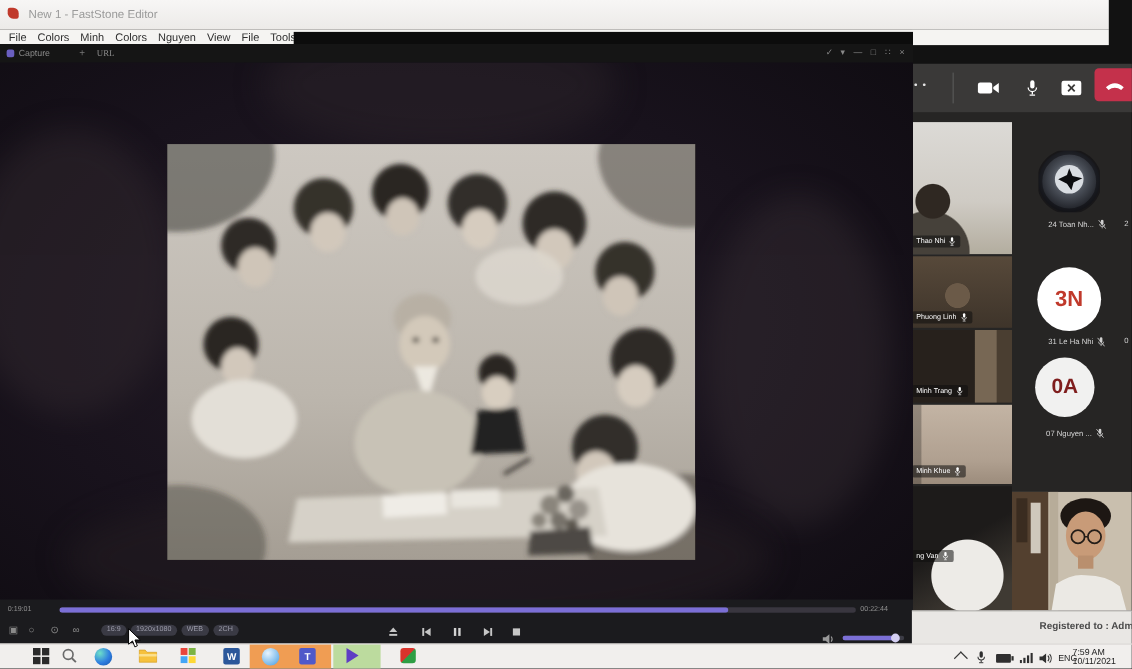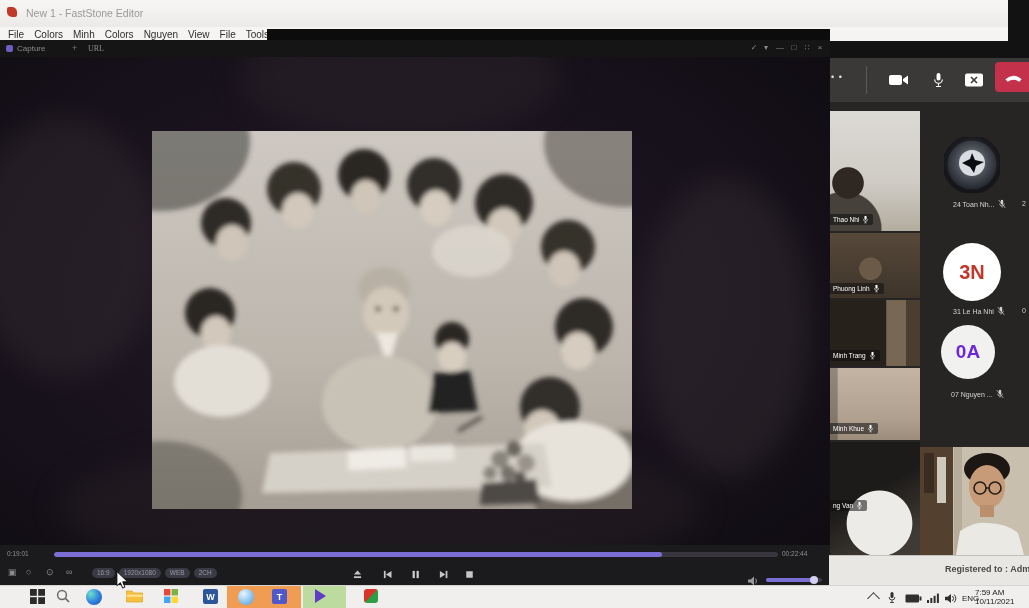--- a/index.html
+++ b/index.html
@@ -67,21 +67,21 @@
      linear-gradient(180deg,#c3b4a4 0%,#b0a090 70%,#9c8c7c 100%);}
   .t-van{left:1px;top:442px;width:90px;height:113px;background:
      radial-gradient(circle at 55% 72%,#edebe7 0 34%,rgba(0,0,0,0) 35%),
      linear-gradient(150deg,#1d1b1a 0 45%,#3f3a33 85%);}
   .t-girl{left:91px;top:447px;width:109px;height:108px;}
   .plabel{display:flex;align-items:center;gap:3px;background:rgba(15,15,15,.55);color:#fff;
           font-size:6.5px;padding:1px 4px;border-radius:2px;white-space:nowrap;}
   .avlbl{display:flex;align-items:center;gap:3px;color:#d6d6d6;font-size:7px;white-space:nowrap;}
   .avcircle{border-radius:50%;display:flex;align-items:center;justify-content:center;}
   .av-3n{left:114px;top:243px;width:58px;height:58px;background:#ffffff;color:#c0392b;font-size:20px;font-weight:bold;}
-  .av-0a{left:112px;top:325px;width:54px;height:54px;background:#f1f1f0;color:#6d28d9;font-size:19px;font-weight:bold;}
+  .av-0a{left:112px;top:325px;width:54px;height:54px;background:#f1f1f0;color:#7f1d1d;font-size:19px;font-weight:bold;}
   .edgelbl{color:#cfcfcf;font-size:7px;}
   
   .fs-status{left:829px;top:555px;width:200px;height:30px;background:#e9e7e4;border-top:1px solid #c4c2bf;}
   .fs-reg{left:945px;top:564px;font-size:9px;font-weight:bold;color:#4a4a4a;white-space:nowrap;}
   .taskbar{left:0;top:585px;width:1029px;height:23px;background:#f1efed;border-top:1px solid #d7d5d2;}
   .tb-ic{top:589px;cursor:pointer;}
   .hl-orange{left:227px;top:586px;width:74px;height:22px;background:#f09d53;}
   .hl-green{left:303px;top:586px;width:43px;height:22px;background:#bcdb9e;}
   .tray-txt{font-size:8px;color:#222;}
   .clock{left:975px;top:588px;width:60px;font-size:8px;color:#222;line-height:9px;text-align:left;white-space:nowrap;}

